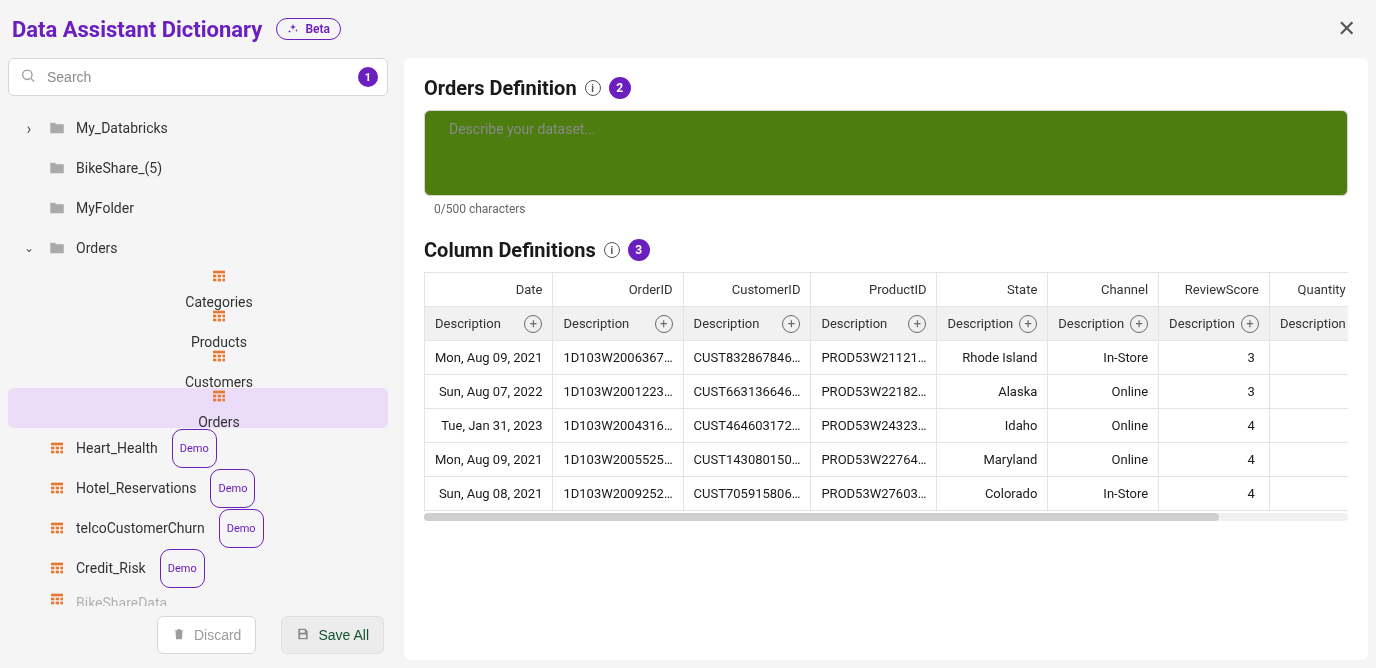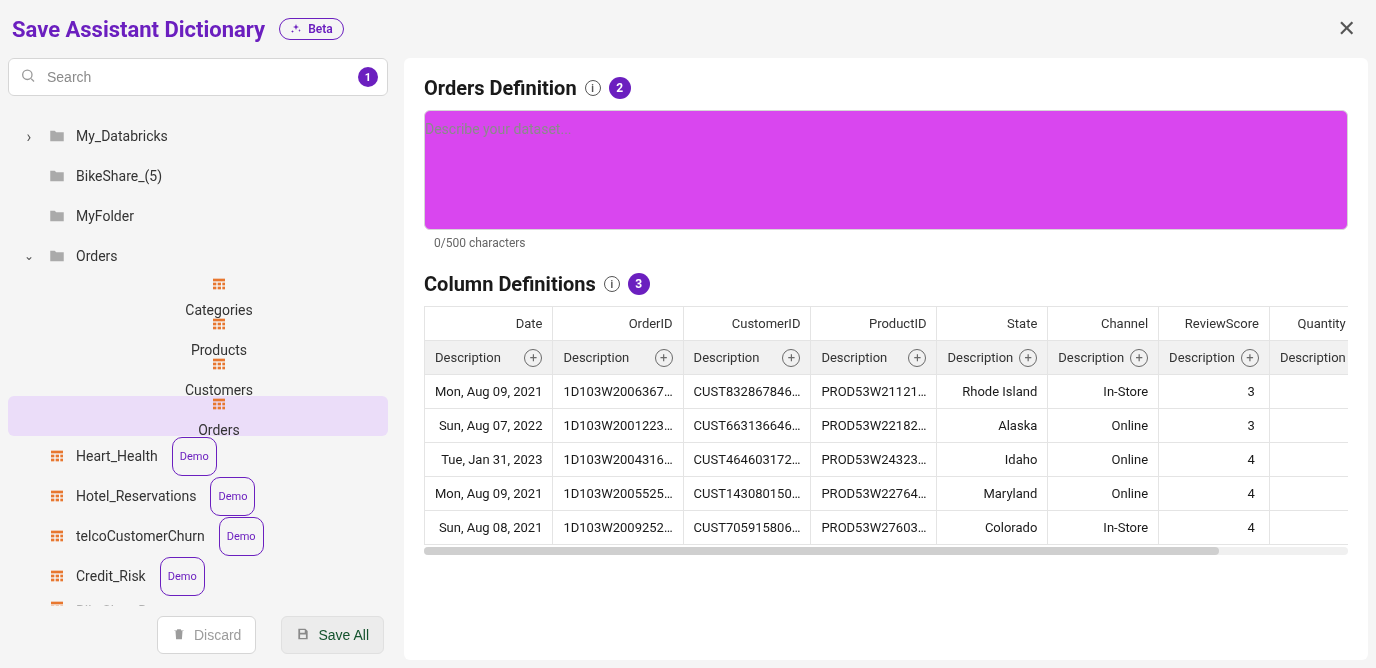--- a/index.html
+++ b/index.html
@@ -51,21 +51,21 @@
     flex: 1;
     display: flex;
     gap: 16px;
     min-height: 0;
   }
   .sidebar {
     width: 380px;
     display: flex;
     flex-direction: column;
   }
-  .search-wrap { position: relative; margin-bottom: 20px; }
+  .search-wrap { position: relative; margin-bottom: 12px; }
   .search-input {
     width: 100%;
     height: 38px;
     border: 1px solid #d6d6d6;
     border-radius: 6px;
     padding: 0 40px 0 38px;
     font-size: 14px;
     background:#fff;
     color:#333;
   }
@@ -120,22 +120,22 @@
     display:flex; align-items:center; gap:8px;
     font-size:20px; font-weight:700; color:#1a1a1a;
     margin-bottom:10px;
   }
   .info-icon { width:16px; height:16px; border:1.5px solid #555; border-radius:50%; display:inline-flex;align-items:center;justify-content:center;font-size:10px;color:#555;font-weight:700; }
   .step-badge {
     width:22px; height:22px; border-radius:11px; background:#6b1fbf; color:#fff;
     font-size:12px; font-weight:700; display:flex; align-items:center; justify-content:center;
   }
   .desc-area {
-    width:100%; height:120px; border:1px solid #d6d6d6; border-radius:6px;
-    padding:10px 0; resize:none; font-family:inherit; font-size:14px; background:#d946ef;
+    width:100%; height:86px; border:1px solid #d6d6d6; border-radius:6px;
+    padding:10px 24px; resize:none; font-family:inherit; font-size:14px; background:#4d7c0f;
   }
   .desc-area::placeholder{ color:#8a8a8a; }
   .char-count { font-size:12px; color:#666; margin:6px 0 22px 10px; }
 
   .table-wrap { overflow-x:auto; border-left:1px solid #e4e4e4;}
   table.grid {
     border-collapse:collapse; table-layout:fixed;
     min-width:100%;
   }
   table.grid th, table.grid td {
@@ -157,21 +157,21 @@
   .hscroll-thumb {
     position:absolute; left:0; top:0; height:8px; width:86%; background:#cfcfcf; border-radius:4px;
   }
 </style>
 </head>
 <body>
 
 <div class="app">
   <div class="header">
     <div class="header-left">
-      <span class="title">Save Assistant Dictionary</span>
+      <span class="title">Data Assistant Dictionary</span>
       <span class="beta-pill">
         <svg class="sparkle-icon" viewBox="0 0 24 24" fill="#6b1fbf">
             <path d="M12 2l1.6 4.4L18 8l-4.4 1.6L12 14l-1.6-4.4L6 8l4.4-1.6L12 2zm7 10l.9 2.5L22 15l-2.1.5L19 18l-.9-2.5L16 15l2.1-.5L19 12zM5 14l.7 2L8 17l-2.3 1L5 20l-.7-2L2 17l2.3-1L5 14z"></path>
           </svg>
         <span>Beta</span>
       </span>
     </div>
     <button class="close-btn">
       <span>✕</span>
     </button>

